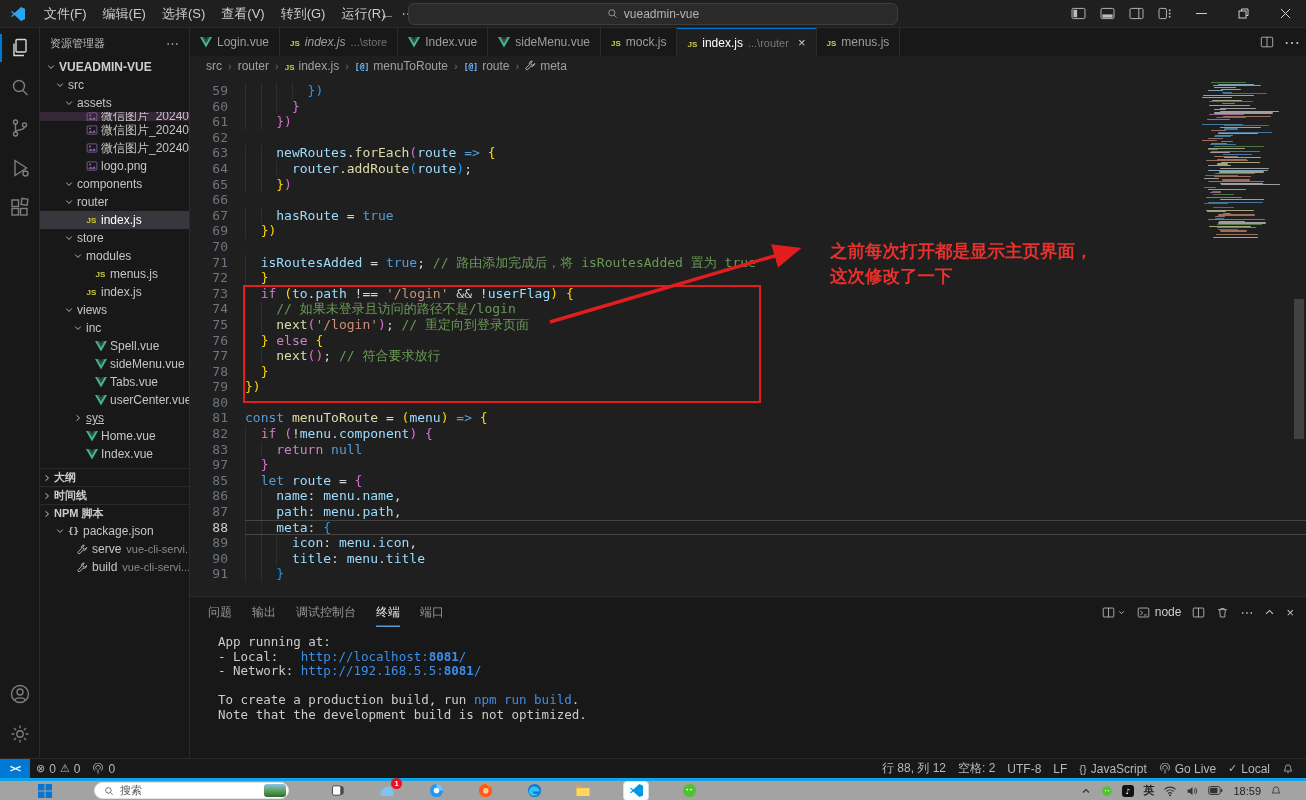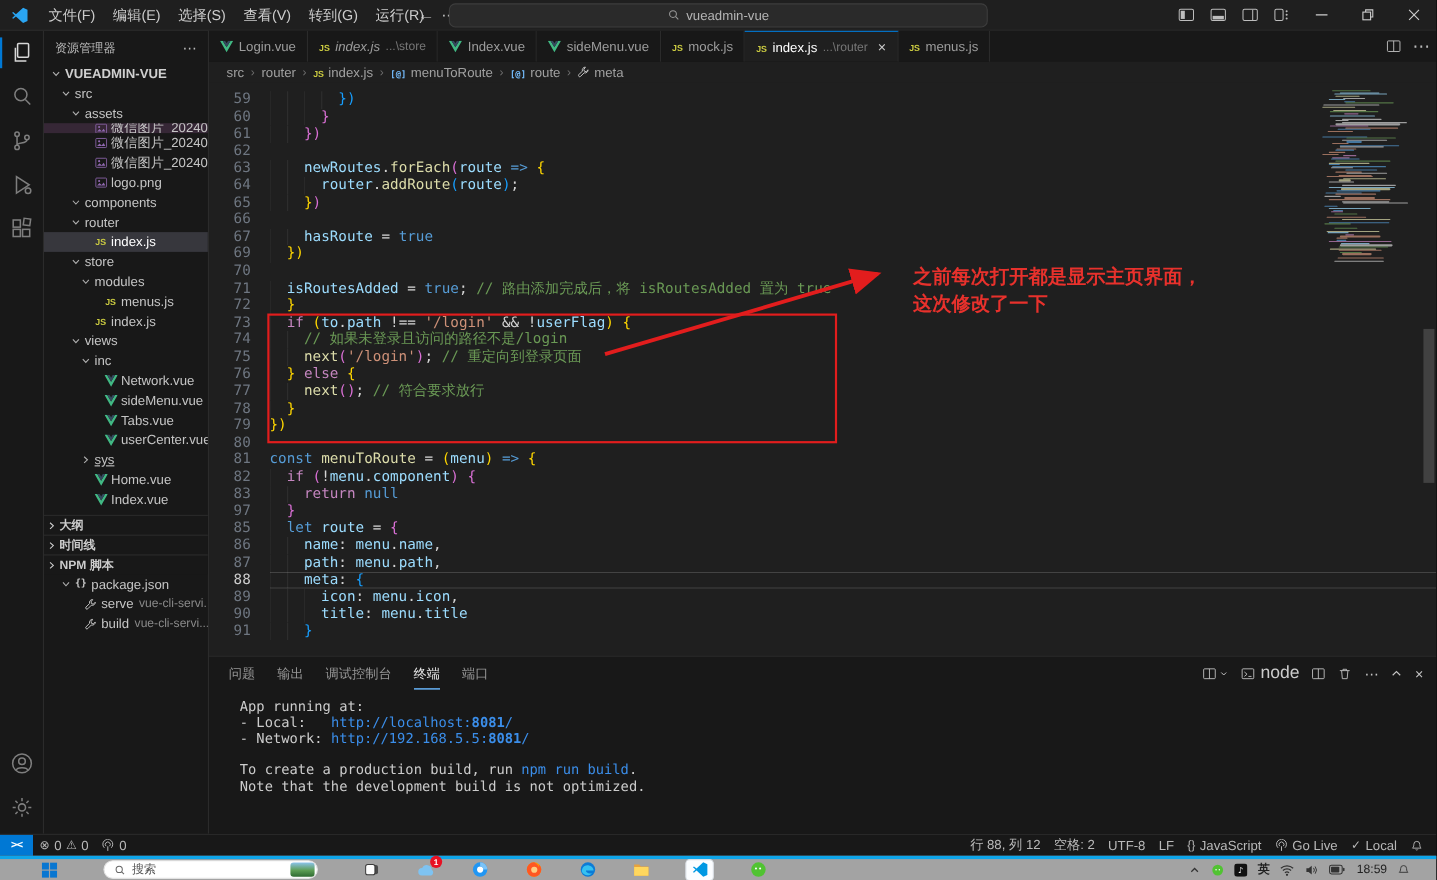--- a/index.html
+++ b/index.html
@@ -88,21 +88,21 @@
   .overlay{position:absolute;inset:0;pointer-events:none;}
   .red-box{position:absolute;left:53px;top:210px;width:518px;height:118px;border:2.5px solid #e21d1d;pointer-events:none;}
   .red-note{position:absolute;left:640px;top:164px;width:280px;color:#e8312c;font-size:17.5px;font-weight:700;line-height:25px;pointer-events:none;}
 
   
   .panel{height:162px;flex:0 0 162px;background:#181818;border-top:1px solid #2b2b2b;position:relative;}
   .panel-tabs{height:30px;display:flex;align-items:center;gap:20px;padding-left:18px;font-size:12px;color:#969696;}
   .ptab{height:30px;display:flex;align-items:center;cursor:default;}
   .ptab.active{color:#e7e7e7;box-shadow:inset 0 -1.5px 0 #5a9bd5;}
   .panel-actions{position:absolute;right:12px;top:0;height:30px;display:flex;align-items:center;gap:11px;color:#c3c3c3;font-size:13px;}
-  .pa-node{display:flex;align-items:center;gap:5px;font-size:16px;color:#cccccc;justify-content:space-between;}
+  .pa-node{display:flex;align-items:center;gap:5px;font-size:12px;color:#cccccc;justify-content:space-between;}
   .terminal{padding:8px 0 0 28px;font:12.5px/14.5px "DejaVu Sans Mono",monospace;color:#cccccc;}
   .t-w{color:#cccccc;} .t-lnk{color:#3b8eea;} .t-lnkb{color:#3b8eea;font-weight:700;}
   .tline{white-space:pre;height:14.5px;}
 
   
   .statusbar{height:20px;flex:0 0 20px;background:#181818;border-top:1px solid #2b2b2b;
     display:flex;align-items:center;font-size:12px;color:#b8b8b8;}
   .sb-remote{width:30px;height:100%;background:#0078d4;color:#fff;display:flex;align-items:center;justify-content:center;
     font:700 10px "DejaVu Sans Mono",monospace;letter-spacing:-1px;}
   .sb-item{display:flex;align-items:center;gap:4px;padding:0 6px;height:100%;}
@@ -403,21 +403,21 @@
             <span class="lbl">inc</span>
           </div>
           <div class="trow" style="padding-left: 40px;">
             <span class="chev"></span>
             <span class="fico">
               <svg width="12" height="11" viewBox="0 0 24 22">
                 <path fill="#41b883" d="M0 0h4.8L12 12 19.2 0H24L12 21z"></path>
                 <path fill="#34495e" d="M4.8 0h4.3L12 4.8 14.9 0h4.3L12 12z"></path>
               </svg>
             </span>
-            <span class="lbl">Network.vue</span>
+            <span class="lbl">Spell.vue</span>
           </div>
           <div class="trow" style="padding-left: 40px;">
             <span class="chev"></span>
             <span class="fico">
               <svg width="12" height="11" viewBox="0 0 24 22">
                 <path fill="#41b883" d="M0 0h4.8L12 12 19.2 0H24L12 21z"></path>
                 <path fill="#34495e" d="M4.8 0h4.3L12 4.8 14.9 0h4.3L12 12z"></path>
               </svg>
             </span>
             <span class="lbl">sideMenu.vue</span>

